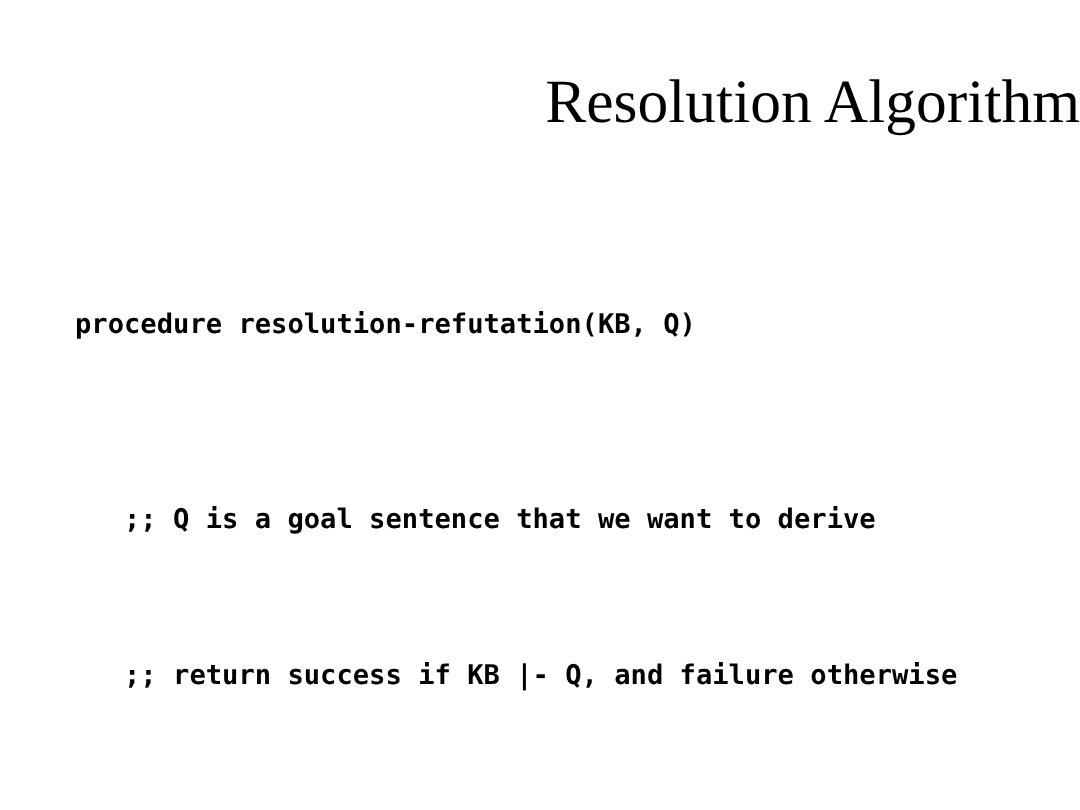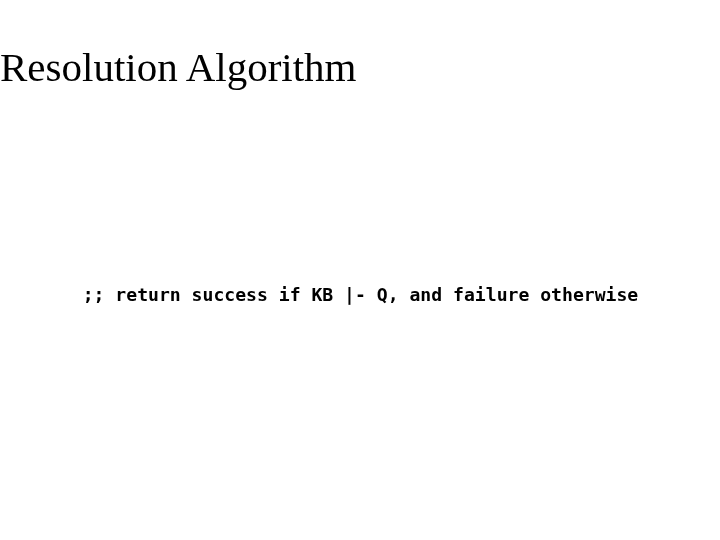--- a/index.html
+++ b/index.html
@@ -20,21 +20,21 @@
     left: 0; top: 0;
     width: 720px;
     height: 540px;
     background: #ffffff;
   }
   #slide-title {
     position: absolute;
     left: 0;
     top: 44px;
     width: 720px;
-    text-align: left;
+    text-align: right;
     font-family: "Liberation Serif", "DejaVu Serif", serif;
     font-size: 41px;
     font-weight: normal;
     line-height: 46px;
     letter-spacing: 0px;
     color: #000000;
     white-space: pre;
   }
   #code-block {
     position: absolute;
@@ -56,22 +56,24 @@
 </style>
 </head>
 <body>
 
 <div id="slide">
 
   <div id="slide-title">Resolution Algorithm</div>
 
   <div id="code-block">
 
+    <span class="code-line">procedure resolution-refutation(KB, Q)</span>
 
 
+    <span class="code-line">   ;; Q is a goal sentence that we want to derive</span>
 
     <span class="code-line">   ;; return success if KB |- Q, and failure otherwise</span>
 
     
 
     
 
     
 
     

